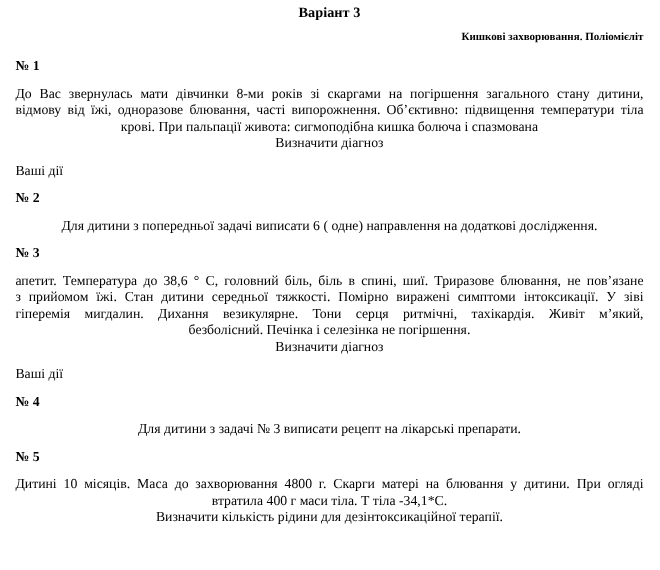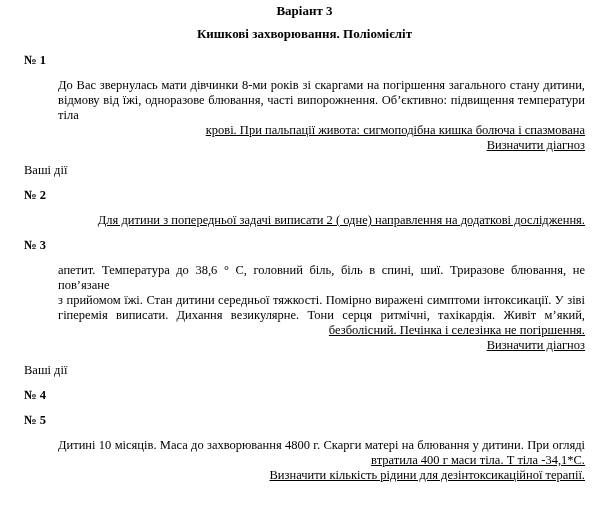--- a/index.html
+++ b/index.html
@@ -5,46 +5,45 @@
   html, body { margin: 0; padding: 0; background: #fff; }
   .page {
     width: 600px;
     height: 518px;
     box-sizing: border-box;
     background: #ffffff;
     color: #000000;
     font-family: "Liberation Serif", "DejaVu Serif", serif;
     font-size: 12.5px;
     line-height: 15px;
-    padding: 3px 15px 0 24px;
+    padding: 3px 15px 0 14px;
     overflow: hidden;
   }
   .doc-title {
     text-align: center;
     font-weight: bold;
     font-size: 13px;
     margin-bottom: 8px;
   }
   .doc-subtitle {
-    text-align: center;
+    text-align: right;
     font-weight: bold;
-    font-size: 13px;
+    font-size: 10px;
     margin-bottom: 12px;
   }
   .sec-num {
     font-weight: bold;
     margin-bottom: 10px;
   }
   .para { margin-bottom: 10px; }
   .jline {
     text-align: justify;
     text-align-last: justify;
-    margin-left: 34px;
   }
-  .line { text-align: right; text-decoration: underline; }
+  .line { text-align: center; }
   .actions { margin-bottom: 10px; }
 </style>
 </head>
 <body>
 
 <div class="page">
 
   <div class="doc-title">Варіант 3</div>
   <div class="doc-subtitle">Кишкові захворювання. Поліомієліт</div>
 
@@ -52,34 +51,37 @@
   <div class="para">
     <div class="jline">До Вас звернулась мати дівчинки 8-ми років зі скаргами на погіршення загального стану дитини,</div>
     <div class="jline">відмову від їжі, одноразове блювання, часті випорожнення. Об’єктивно: підвищення температури тіла</div>
     <div class="line">крові. При пальпації живота: сигмоподібна кишка болюча і спазмована</div>
     <div class="line">Визначити діагноз</div>
   </div>
   <div class="actions">Ваші дії</div>
 
   <div class="sec-num">№ 2</div>
   <div class="para">
-    <div class="line">Для дитини з попередньої задачі виписати 2 ( одне) направлення на додаткові дослідження.</div>
+    <div class="line">Для дитини з попередньої задачі виписати 6 ( одне) направлення на додаткові дослідження.</div>
   </div>
 
   <div class="sec-num">№ 3</div>
   <div class="para">
     <div class="jline">апетит. Температура до 38,6 ° С, головний біль, біль в спині, шиї. Триразове блювання, не пов’язане</div>
     <div class="jline">з прийомом їжі. Стан дитини середньої тяжкості. Помірно виражені симптоми інтоксикації. У зіві</div>
-    <div class="jline">гіперемія виписати. Дихання везикулярне. Тони серця ритмічні, тахікардія. Живіт м’який,</div>
+    <div class="jline">гіперемія мигдалин. Дихання везикулярне. Тони серця ритмічні, тахікардія. Живіт м’який,</div>
     <div class="line">безболісний. Печінка і селезінка не погіршення.</div>
     <div class="line">Визначити діагноз</div>
   </div>
   <div class="actions">Ваші дії</div>
 
   <div class="sec-num">№ 4</div>
+  <div class="para">
+    <div class="line">Для дитини з задачі № 3 виписати рецепт на лікарські препарати.</div>
+  </div>
 
   <div class="sec-num">№ 5</div>
   <div class="para">
     <div class="jline">Дитині 10 місяців. Маса до захворювання 4800 г. Скарги матері на блювання у дитини. При огляді</div>
     <div class="line">втратила 400 г маси тіла. Т тіла -34,1*С.</div>
     <div class="line">Визначити кількість рідини для дезінтоксикаційної терапії.</div>
   </div>
 
 </div>
 

